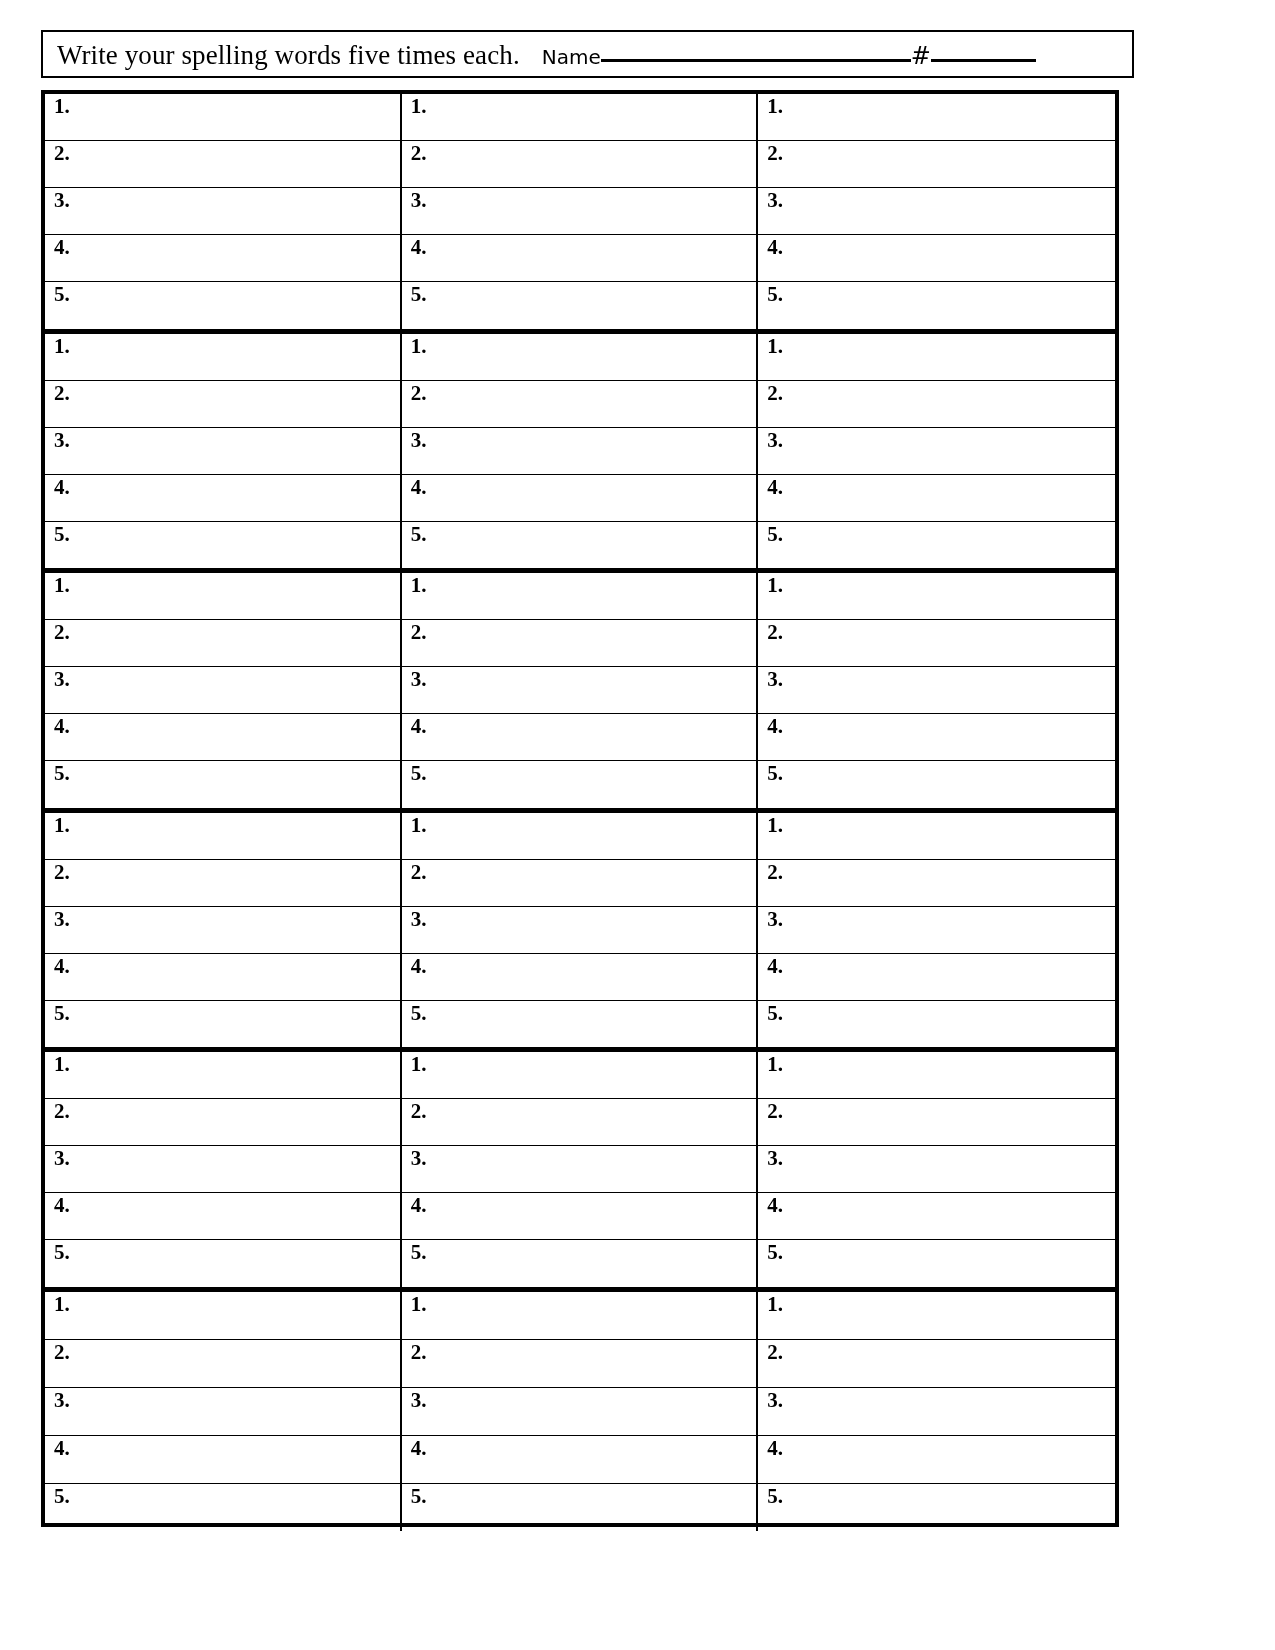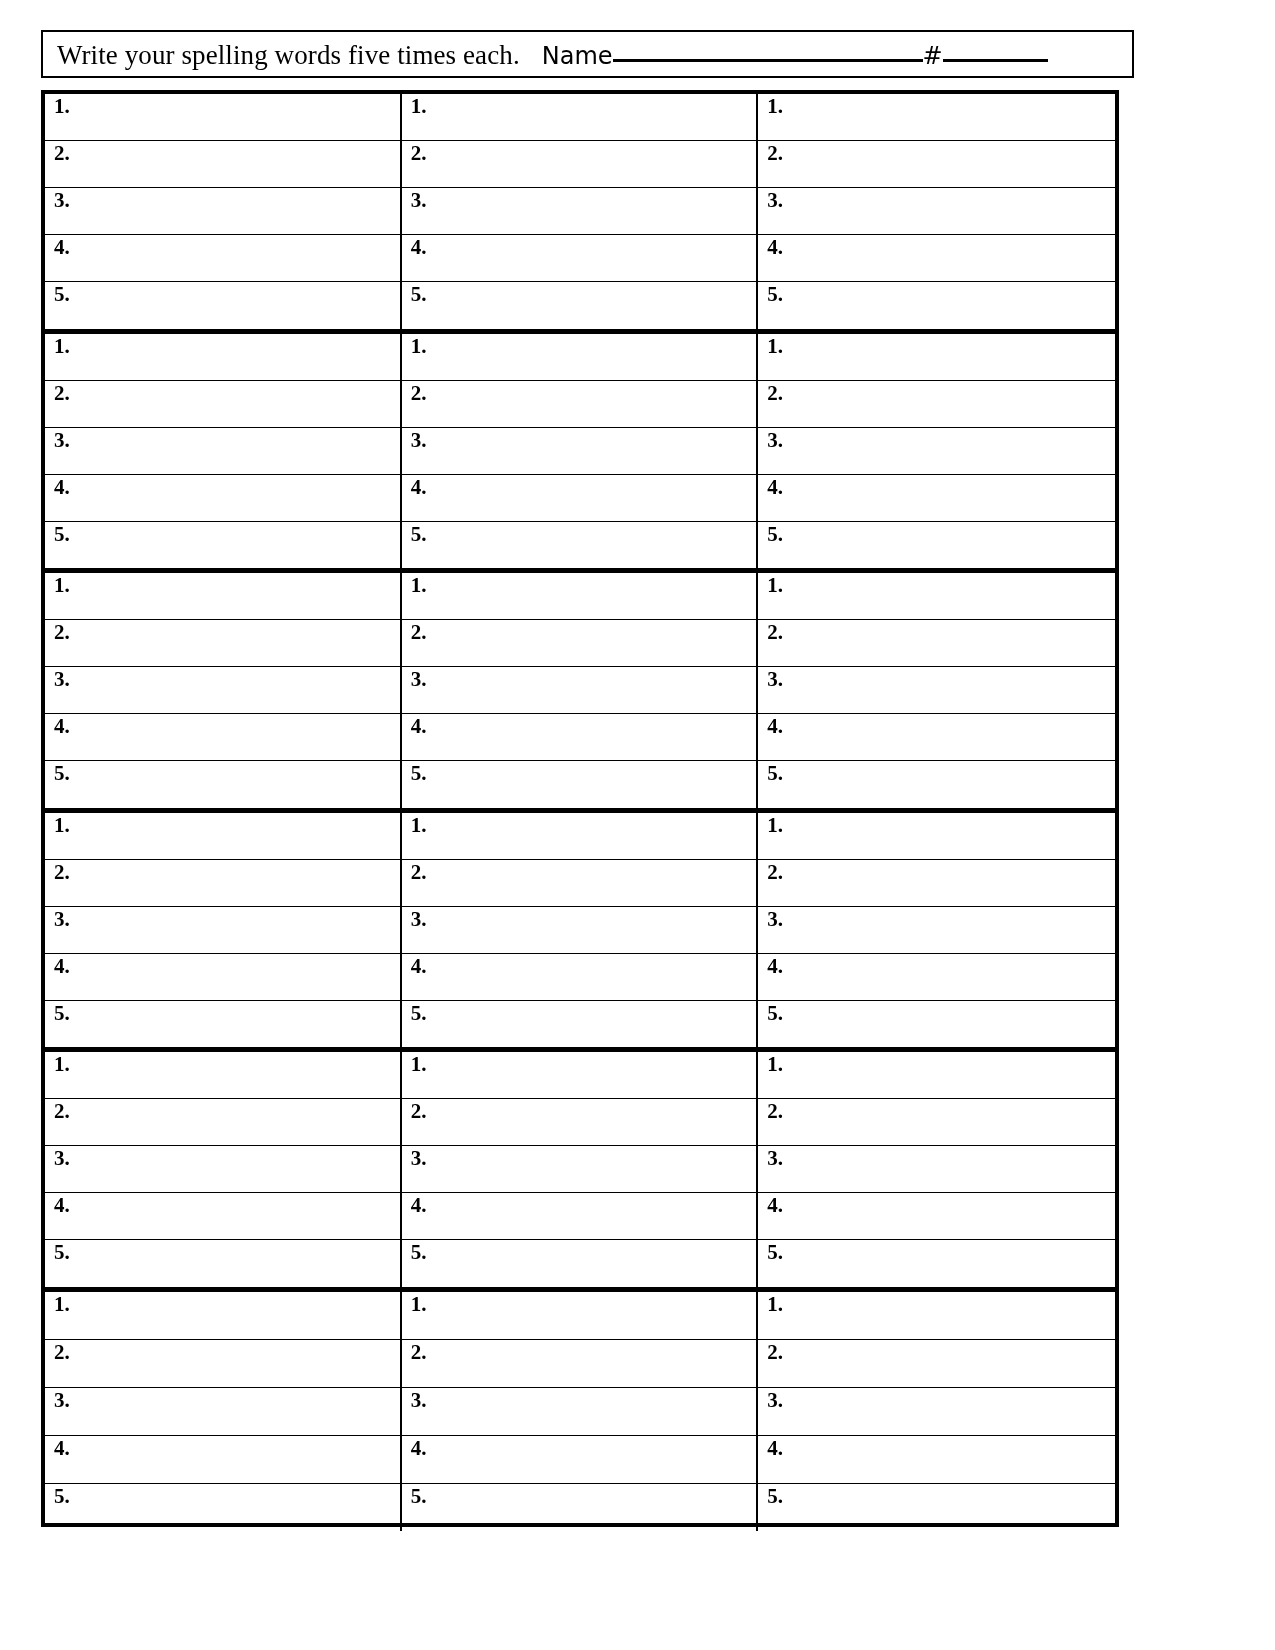--- a/index.html
+++ b/index.html
@@ -45,21 +45,21 @@
     align-items: baseline;
     white-space: nowrap;
   }
   .header-title {
     font-family: "Liberation Serif", serif;
     font-size: 27px;
     letter-spacing: 0.1px;
   }
   .header-name-label {
     font-family: "DejaVu Sans", sans-serif;
-    font-size: 24px;
+    font-size: 20px;
     margin-left: 22px;
   }
   .rule-line {
     display: inline-block;
     border-bottom: 3px solid #000;
     height: 1px;
     position: relative;
     top: -2px;
   }
   .name-rule { width: 310px; }

